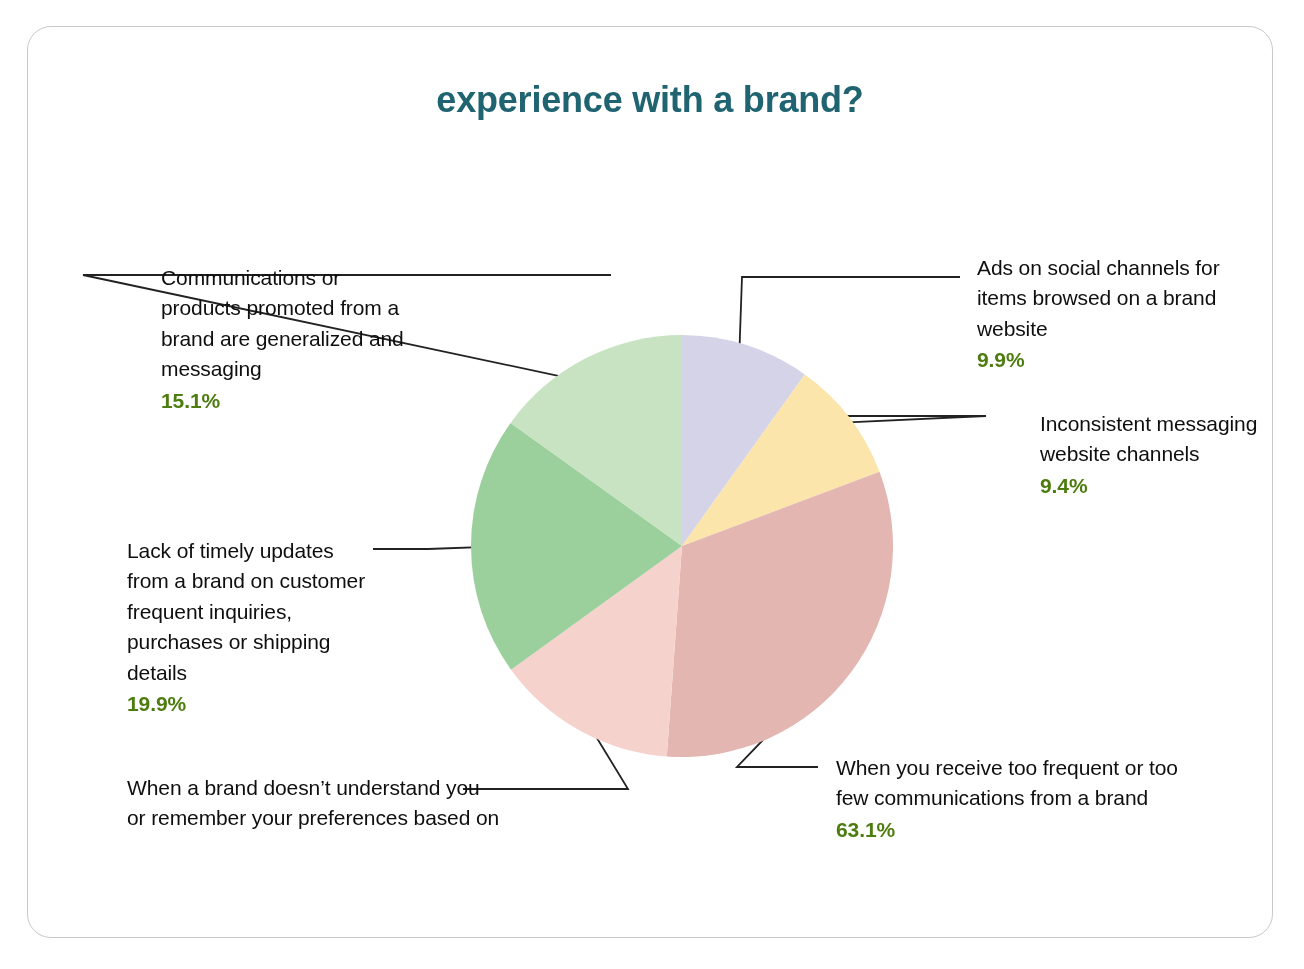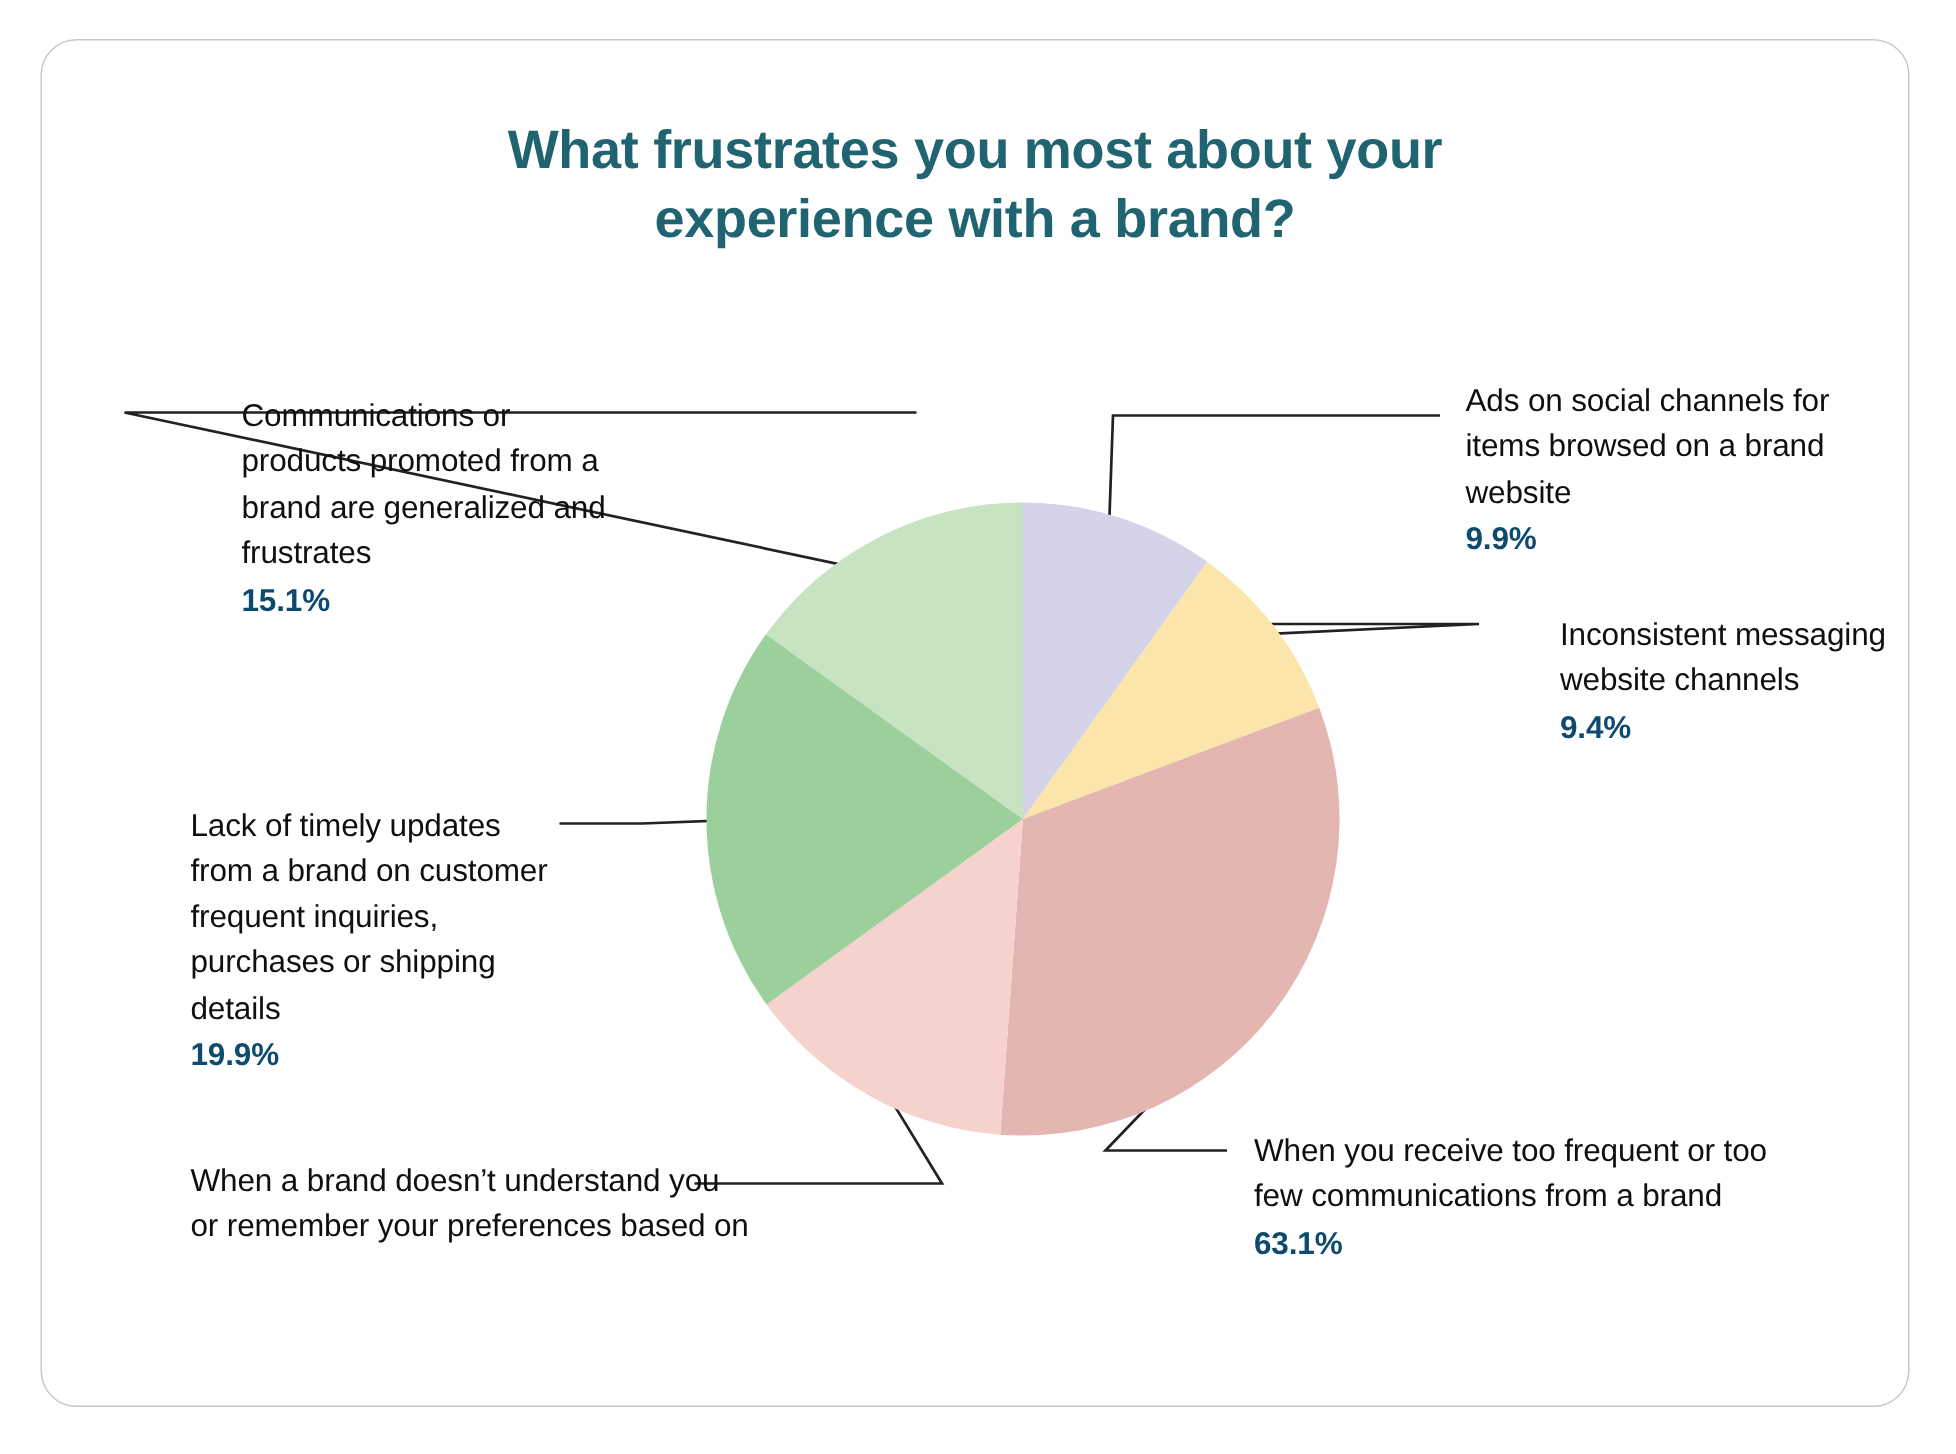--- a/index.html
+++ b/index.html
@@ -51,38 +51,37 @@
   }
   .label {
     position: absolute;
     font-size: 21px;
     line-height: 1.45;
     color: #0f0f0f;
     letter-spacing: -0.1px;
   }
   .label .pct {
     display: block;
-    color: #0c4a6e;
+    color: #4d7c0f;
     font-weight: bold;
     margin-top: 1px;
   }
   .lbl-communications { left: 133px; top: 236px; width: 300px; }
   .lbl-ads            { left: 949px; top: 226px; width: 290px; }
   .lbl-inconsistent   { left: 974px; top: 382px; width: 275px; margin-left: 38px; }
   .lbl-frequency      { left: 808px; top: 726px; width: 420px; }
   .lbl-understand     { left: 99px;  top: 746px; width: 450px; }
   .lbl-updates        { left: 99px;  top: 509px; width: 300px; }
 </style>
 </head>
 <body>
 
 <div id="card">
 
   <div id="chart-title">
-    <div>What frustrates you most about your</div>
     <div>experience with a brand?</div>
   </div>
 
   <svg id="leader-svg" width="1246" height="912">
     <g id="leader-group" stroke="#222222" stroke-width="1.8" fill="none">
         <polyline points="571.1878606271504,357.5382981246273 55,248 583,248"></polyline>
         <polyline points="710.768285704159,342.2107917936986 714,250 932,250"></polyline>
         <polyline points="814.7177764449526,395.7103007766252 958,389 787,389"></polyline>
         <polyline points="809.4922933363495,635.2098150459016 709,740 790,740"></polyline>
         <polyline points="557.446884015937,692.2519881379953 600,762 435,762"></polyline>
@@ -98,21 +97,21 @@
         <path d="M 212 212 L 196.78230534744515 422.45052095317226 A 211 211 0 0 1 41.02535868081469 335.6473696678418 Z" fill="#f6d2cd"></path>
         <path d="M 212 212 L 41.02535868081469 335.6473696678418 A 211 211 0 0 1 40.63813975171854 88.88983448858312 Z" fill="#9bcf9b"></path>
         <path d="M 212 212 L 40.63813975171854 88.88983448858312 A 211 211 0 0 1 211.99999999999997 1 Z" fill="#c7e3c2"></path>
       </g>
   </svg>
 
   <div class="label lbl-communications">
     <span>Communications or</span><br>
     <span>products promoted from a</span><br>
     <span>brand are generalized and</span><br>
-    <span>frustrates</span>
+    <span>messaging</span>
     <span class="pct">15.1%</span>
   </div>
 
   <div class="label lbl-ads">
     <span>Ads on social channels for</span><br>
     <span>items browsed on a brand</span><br>
     <span>website</span>
     <span class="pct">9.9%</span>
   </div>
 

